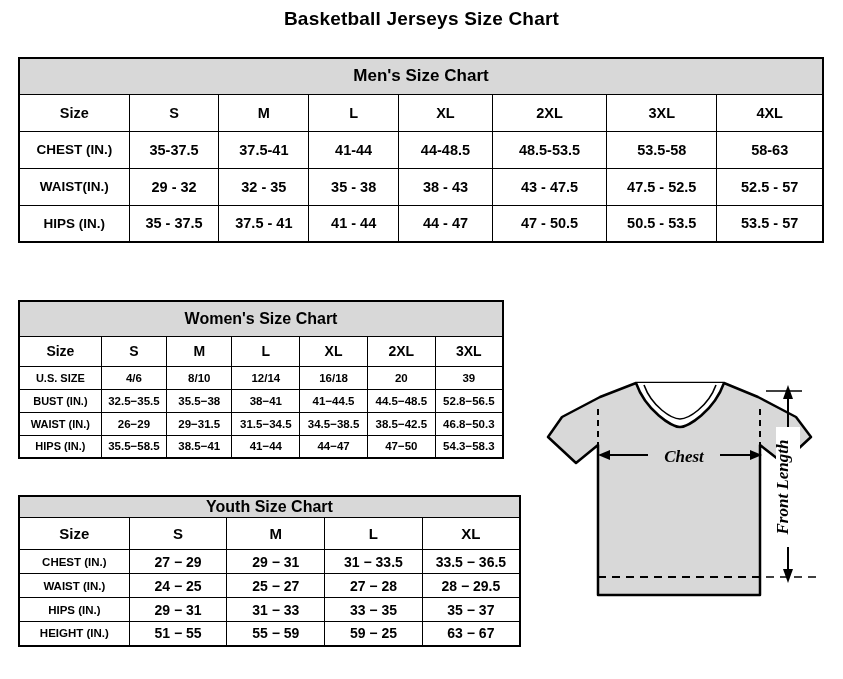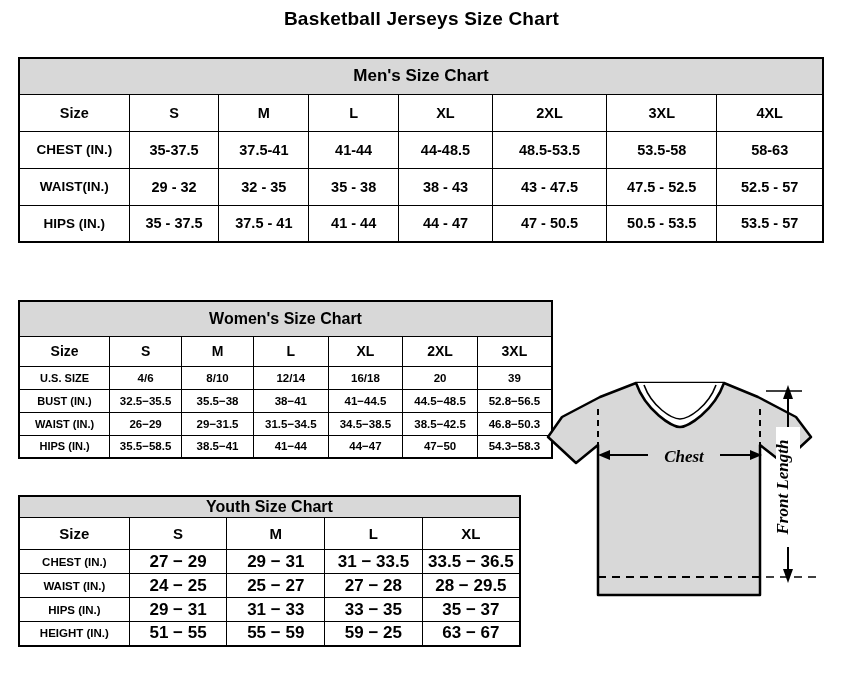--- a/index.html
+++ b/index.html
@@ -57,39 +57,39 @@
   #mens-table { width: 100%; }
   #mens-table .caption-cell { font-size: 17px; height: 36px; }
   #mens-table td { font-size: 14.5px; height: 37px; }
   #mens-table .row-label { font-size: 13.5px; }
 
   
   #womens-wrap {
     position: absolute;
     left: 18px;
     top: 300px;
-    width: 535px;
+    width: 486px;
   }
   #womens-table { width: 100%; }
   #womens-table .caption-cell { font-size: 16px; height: 35px; }
   #womens-table .hdr-cell { font-size: 14px; height: 30px; }
   #womens-table td { font-size: 11.5px; height: 23px; }
   #womens-table .row-label { font-size: 11px; }
 
   
   #youth-wrap {
     position: absolute;
     left: 18px;
     top: 495px;
     width: 503px;
   }
   #youth-table { width: 100%; }
   #youth-table .caption-cell { font-size: 16px; height: 17px; }
   #youth-table .hdr-cell { font-size: 15px; height: 32px; }
-  #youth-table td { font-size: 17px; height: 24px; }
+  #youth-table td { font-size: 14px; height: 24px; }
   #youth-table .row-label { font-size: 11.5px; }
 
   
   #shirt-diagram {
     position: absolute;
     left: 540px;
     top: 345px;
     width: 300px;
     height: 325px;
   }

